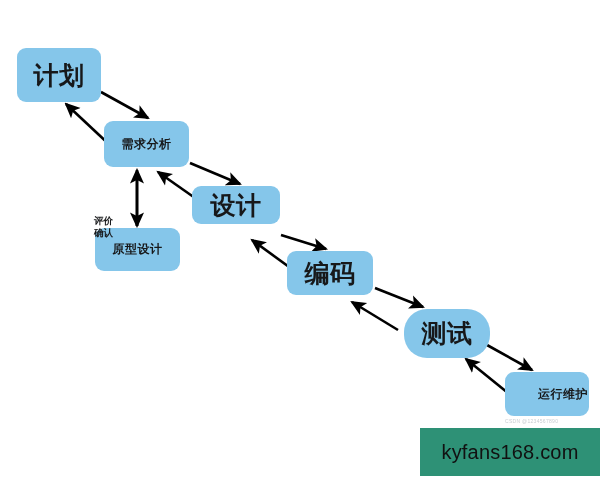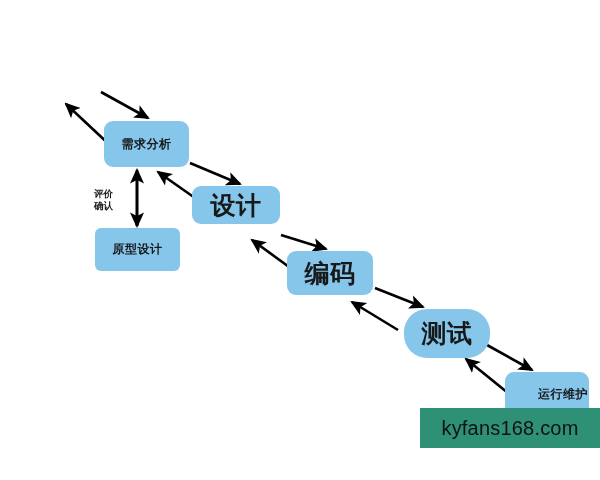--- a/index.html
+++ b/index.html
@@ -43,20 +43,21 @@
   .node-md { font-size: 12px; }
   .edge-label {
     position: absolute;
     z-index: 4;
     font-size: 9.5px;
     font-weight: bold;
     color: #17181a;
     line-height: 1.25;
     text-align: center;
     white-space: nowrap;
+    margin-top: 27px;
   }
   .watermark {
     position: absolute;
     z-index: 5;
     font-size: 5px;
     color: #c9cdd2;
     letter-spacing: 0.3px;
     white-space: nowrap;
   }
   .badge {
@@ -100,35 +101,36 @@
 
     <line x1="375" y1="288" x2="423" y2="307" stroke="#000000" stroke-width="2.6" marker-end="url(#arrowhead)"></line>
 
     <line x1="398" y1="330" x2="352" y2="302" stroke="#000000" stroke-width="2.6" marker-end="url(#arrowhead)"></line>
 
     <line x1="487" y1="345" x2="532" y2="370" stroke="#000000" stroke-width="2.6" marker-end="url(#arrowhead)"></line>
 
     <line x1="508" y1="393" x2="466" y2="359" stroke="#000000" stroke-width="2.6" marker-end="url(#arrowhead)"></line>
   </svg>
 
+  <div class="node node-lg" style="left:17px; top:48px; width:84px; height:54px;">计划</div>
 
   <div class="node node-md" style="left:104px; top:121px; width:85px; height:46px;">需求分析</div>
 
-  <div class="node node-md" style="left:95px; top:228px; width:85px; height:43px;border-radius:6px;">原型设计</div>
+  <div class="node node-md" style="left:95px; top:228px; width:85px; height:43px;">原型设计</div>
 
   <div class="node node-lg" style="left:192px; top:186px; width:88px; height:38px;">设计</div>
 
   <div class="node node-lg" style="left:287px; top:251px; width:86px; height:44px;">编码</div>
 
   <div class="node node-lg" style="left:404px; top:309px; width:86px; height:49px;border-radius:23px;">测试</div>
 
   <div class="node node-md" style="left:505px; top:372px; width:84px; height:44px;padding-left:32px;">运行维护</div>
 
   <div class="edge-label" style="left:94px; top:188px;">
     <div>评价</div>
     <div>确认</div>
   </div>
 
   <div class="watermark" style="left:505px; top:418px;">CSDN @1234567890</div>
 
-  <div class="badge" style="left:420px; top:408px; width:180px; height:40px;">kyfans168.com</div>
+  <div class="badge" style="left:420px; top:428px; width:180px; height:48px;">kyfans168.com</div>
 
 </div>
 
 </body></html>

